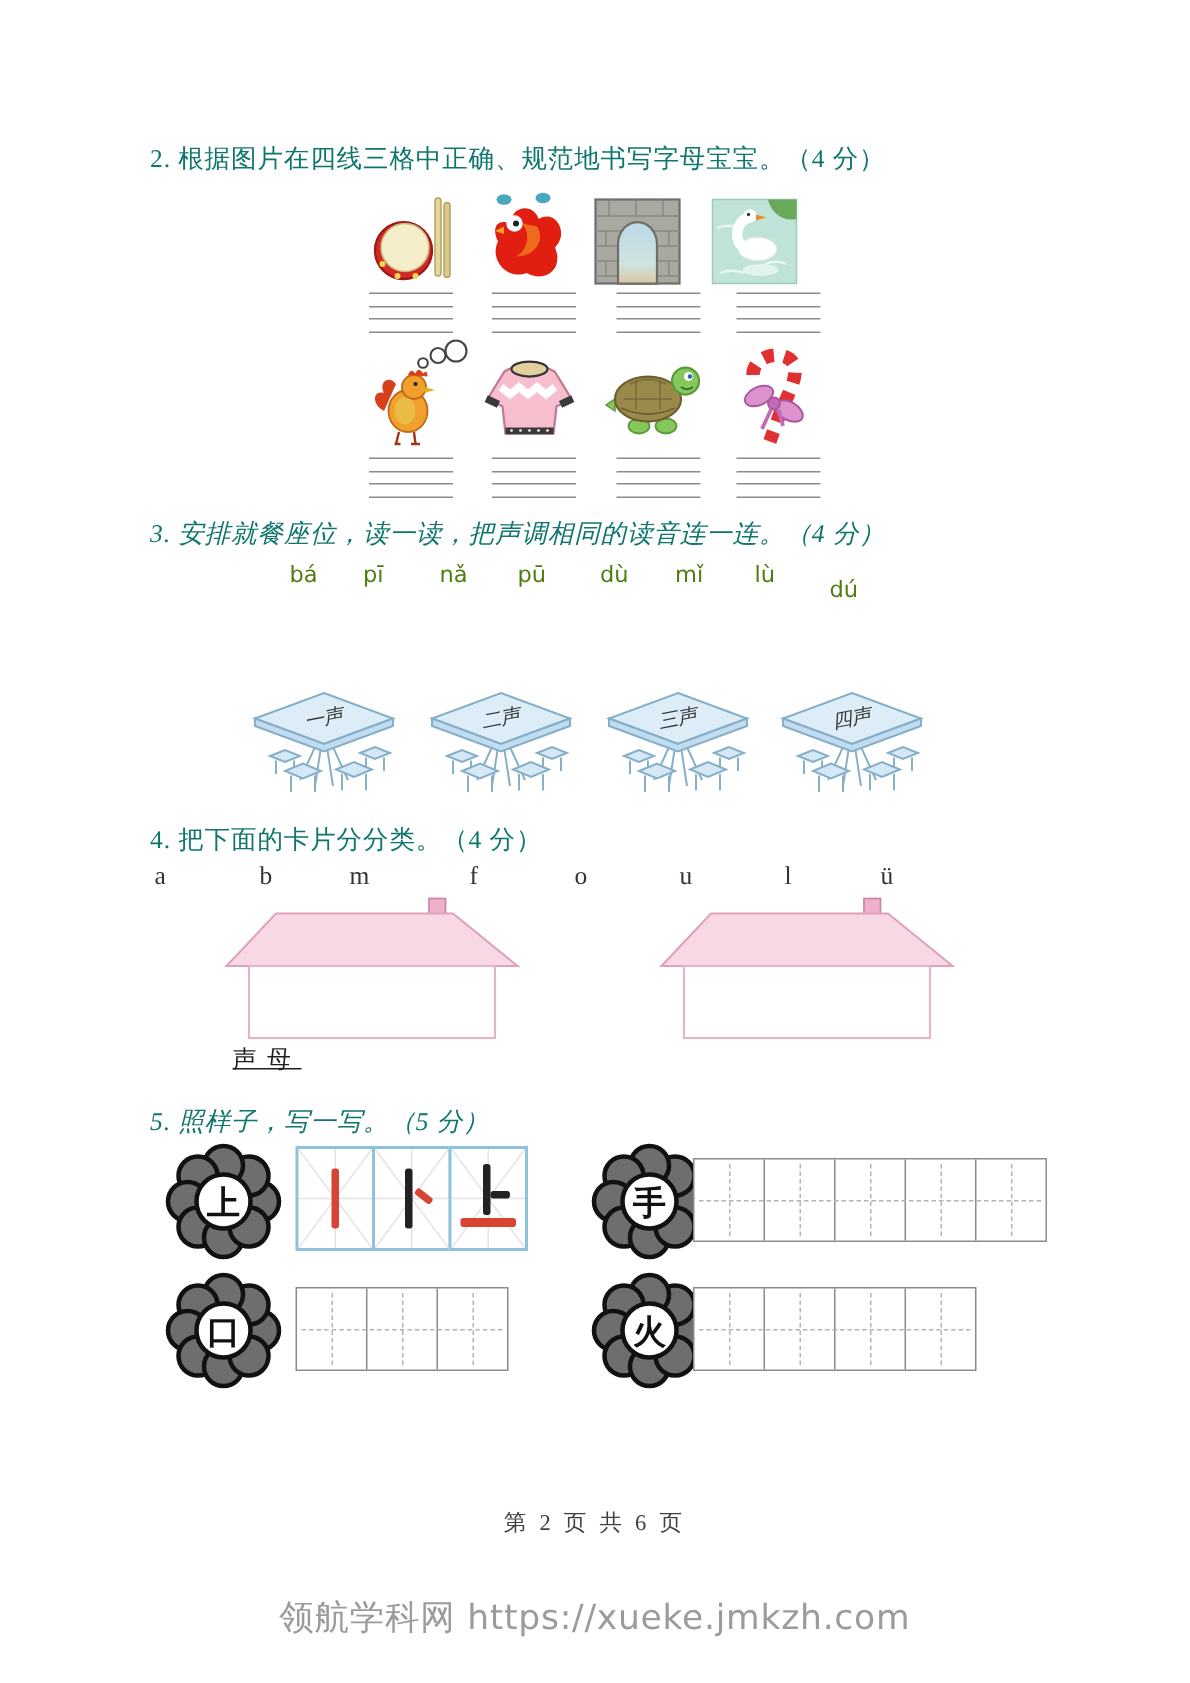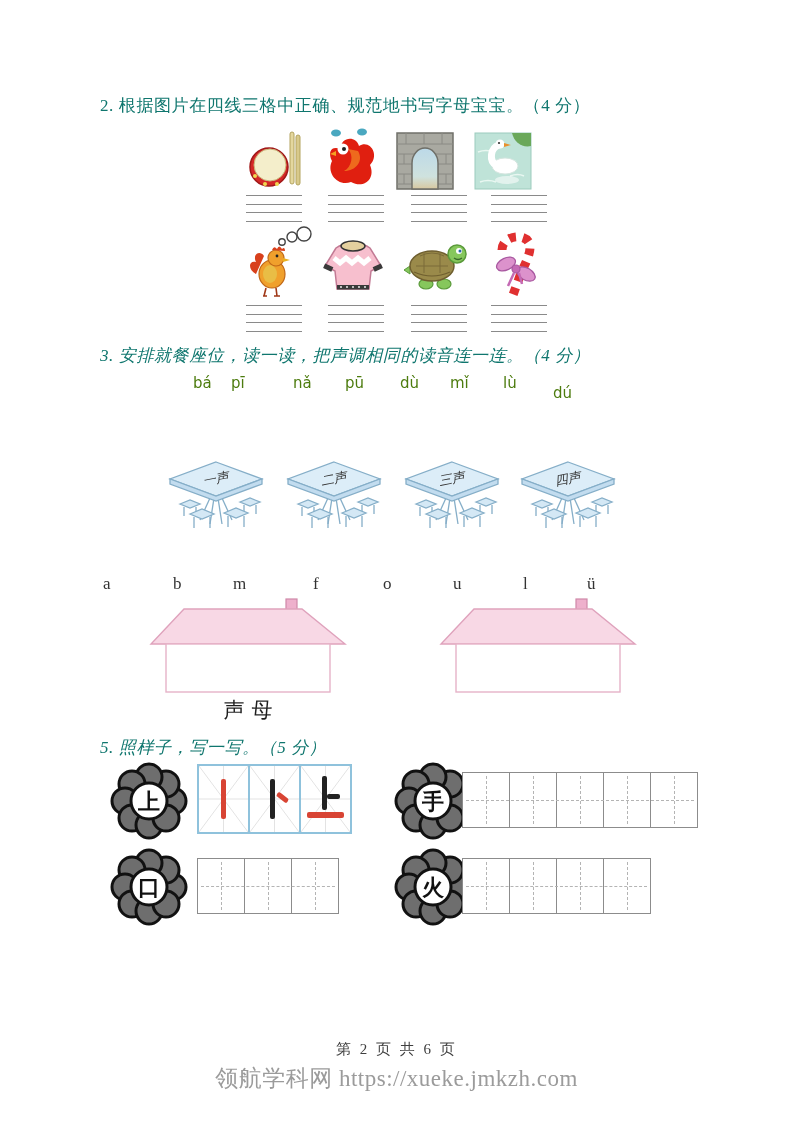--- a/index.html
+++ b/index.html
@@ -19,22 +19,22 @@
   .pgrid{position:absolute;display:flex;border:1px solid #8c8c8c;background:#fff;}
   .pcell{width:46px;height:54px;border-right:1px solid #8c8c8c;position:relative;}
   .pcell:last-child{border-right:none;}
   .pcell::before{content:"";position:absolute;left:50%;top:3px;bottom:3px;border-left:1px dashed #b4b4b4;}
   .pgrid::after{content:"";position:absolute;left:3px;right:3px;top:50%;border-top:1px dashed #b4b4b4;}
   
   .ricebox{width:49px;height:66px;border:2px solid #8fc2dc;background:#fff;position:relative;margin-left:-2px;}
   .ricebox:first-child{margin-left:0;}
   .rb-wrap{position:absolute;display:flex;}
   .stroke{position:absolute;border-radius:2px;}
-  .house-label{width:200px;text-align:center;font-size:21px;letter-spacing:7px;text-indent:7px;
-       color:#1e1e1e;position:absolute;}
+  .house-label{width:200px;font-size:16px;letter-spacing:7px;text-indent:7px;
+       color:#1e1e1e;position:absolute;text-decoration:underline;}
   .footer{position:absolute;width:100%;text-align:center;font-size:15px;letter-spacing:2.5px;color:#3f3f3f;}
   .watermark{position:absolute;width:100%;text-align:center;
        font-family:"DejaVu Sans","Liberation Sans",sans-serif;font-size:23px;color:#9b9b9b;letter-spacing:0.5px;}
   svg text{font-family:"Liberation Serif","DejaVu Serif",serif;}
 </style>
 </head>
 <body>
 
 <div class="sheet">
 
@@ -210,21 +210,21 @@
   <div class="fourline" style="left:491px;top:305px;">
       <div></div>
       <div></div>
       <div></div>
       <div></div>
     </div>
 
   <div class="qtitle" style="left:100px;top:344px;font-style:italic;">3. 安排就餐座位，读一读，把声调相同的读音连一连。（4 分）</div>
 
   <span class="syl" style="left:193px;top:374px;">bá</span>
-  <span class="syl" style="left:231px;top:374px;">pī</span>
+  <span class="syl" style="left:242px;top:374px;">pī</span>
   <span class="syl" style="left:293px;top:374px;">nǎ</span>
   <span class="syl" style="left:345px;top:374px;">pū</span>
   <span class="syl" style="left:400px;top:374px;">dù</span>
   <span class="syl" style="left:450px;top:374px;">mǐ</span>
   <span class="syl" style="left:503px;top:374px;">lù</span>
   <span class="syl" style="left:553px;top:374px;margin-top:10px;">dú</span>
 
   <div class="abs" style="left:166px;top:458px;">
     <svg width="100" height="80" viewBox="0 0 100 80">
       <g stroke="#85aec8" stroke-width="1.3">
@@ -319,20 +319,21 @@
         <line x1="28" y1="59" x2="28" y2="70"></line>
           <line x1="44" y1="59" x2="44" y2="70"></line>
         <polygon points="58,55 70,50 82,55 70,60" fill="#d4e8f5"></polygon>
         <line x1="62" y1="58" x2="62" y2="69"></line>
           <line x1="78" y1="58" x2="78" y2="69"></line>
       </g>
       <text x="50" y="25" transform="rotate(-11 50 22)" text-anchor="middle" font-size="13" font-style="italic" fill="#333333">四声</text>
     </svg>
   </div>
 
+  <div class="qtitle" style="left:100px;top:548px;">4. 把下面的卡片分分类。（4 分）</div>
 
   <span class="card-letter" style="left:103px;top:574px;">a</span>
   <span class="card-letter" style="left:173px;top:574px;">b</span>
   <span class="card-letter" style="left:233px;top:574px;">m</span>
   <span class="card-letter" style="left:313px;top:574px;">f</span>
   <span class="card-letter" style="left:383px;top:574px;">o</span>
   <span class="card-letter" style="left:453px;top:574px;">u</span>
   <span class="card-letter" style="left:523px;top:574px;">l</span>
   <span class="card-letter" style="left:587px;top:574px;">ü</span>
 
@@ -474,16 +475,16 @@
     </svg>
   </div>
   <div class="pgrid" style="left:462px;top:858px;">
     <div class="pcell"></div>
       <div class="pcell"></div>
       <div class="pcell"></div>
       <div class="pcell"></div>
   </div>
 
 
-  <div class="footer" style="top:1040px;font-family:Liberation Serif, serif;">第 2 页 共 6 页</div>
-  <div class="watermark" style="top:1063px;font-family:Liberation Serif, serif;">领航学科网 https://xueke.jmkzh.com</div>
+  <div class="footer" style="top:1006px;font-family:Liberation Serif, serif;">第 2 页 共 6 页</div>
+  <div class="watermark" style="top:1063px;">领航学科网 https://xueke.jmkzh.com</div>
 
 </div>
 
 </body></html>

